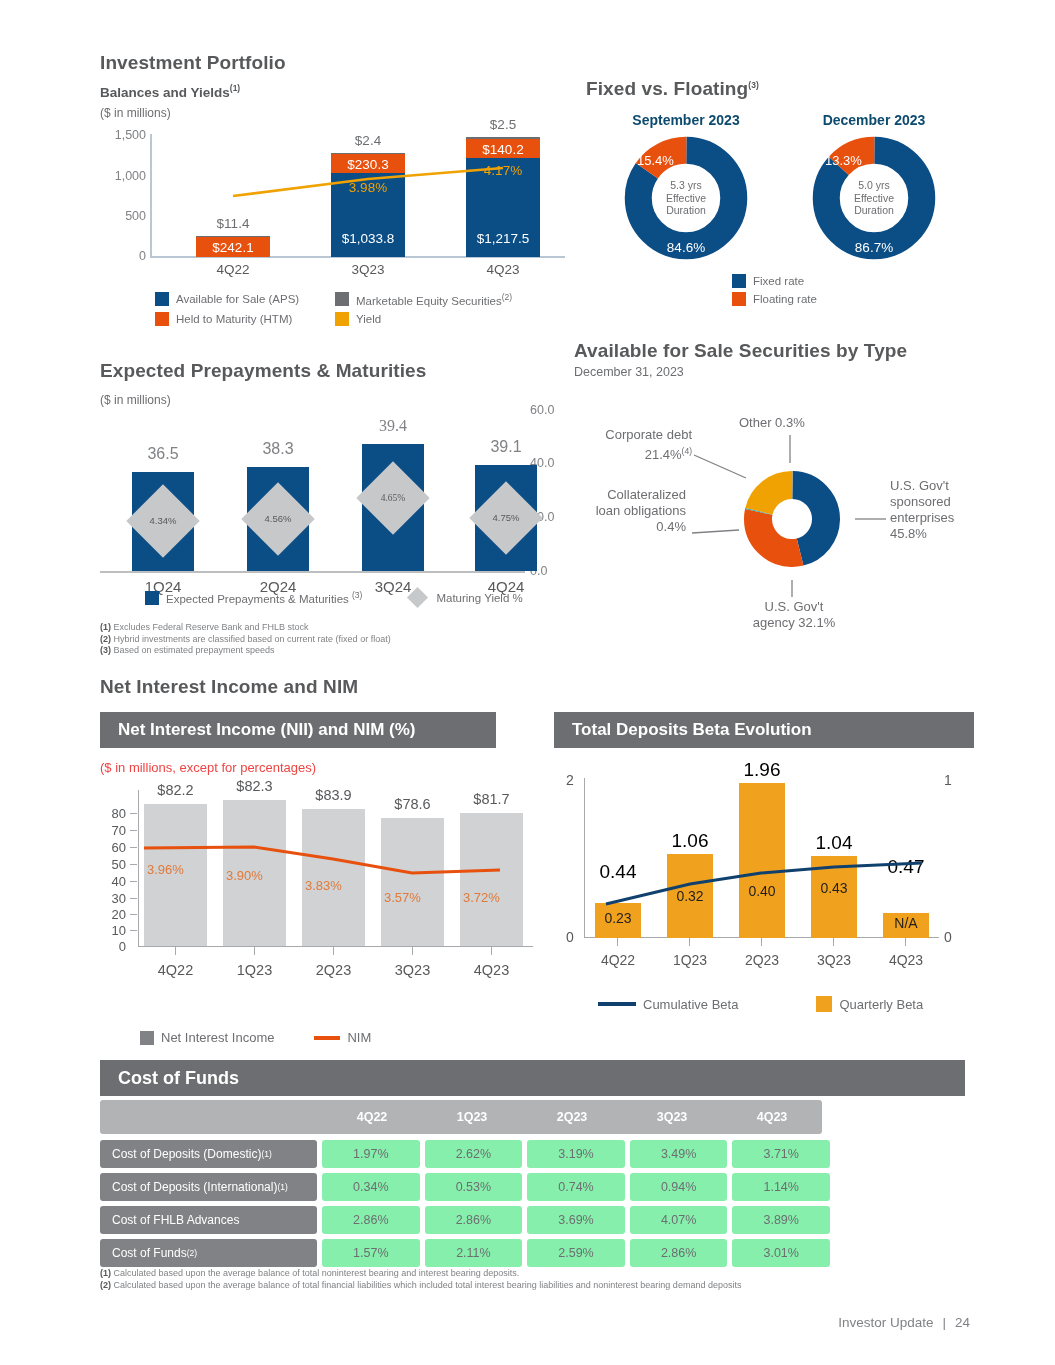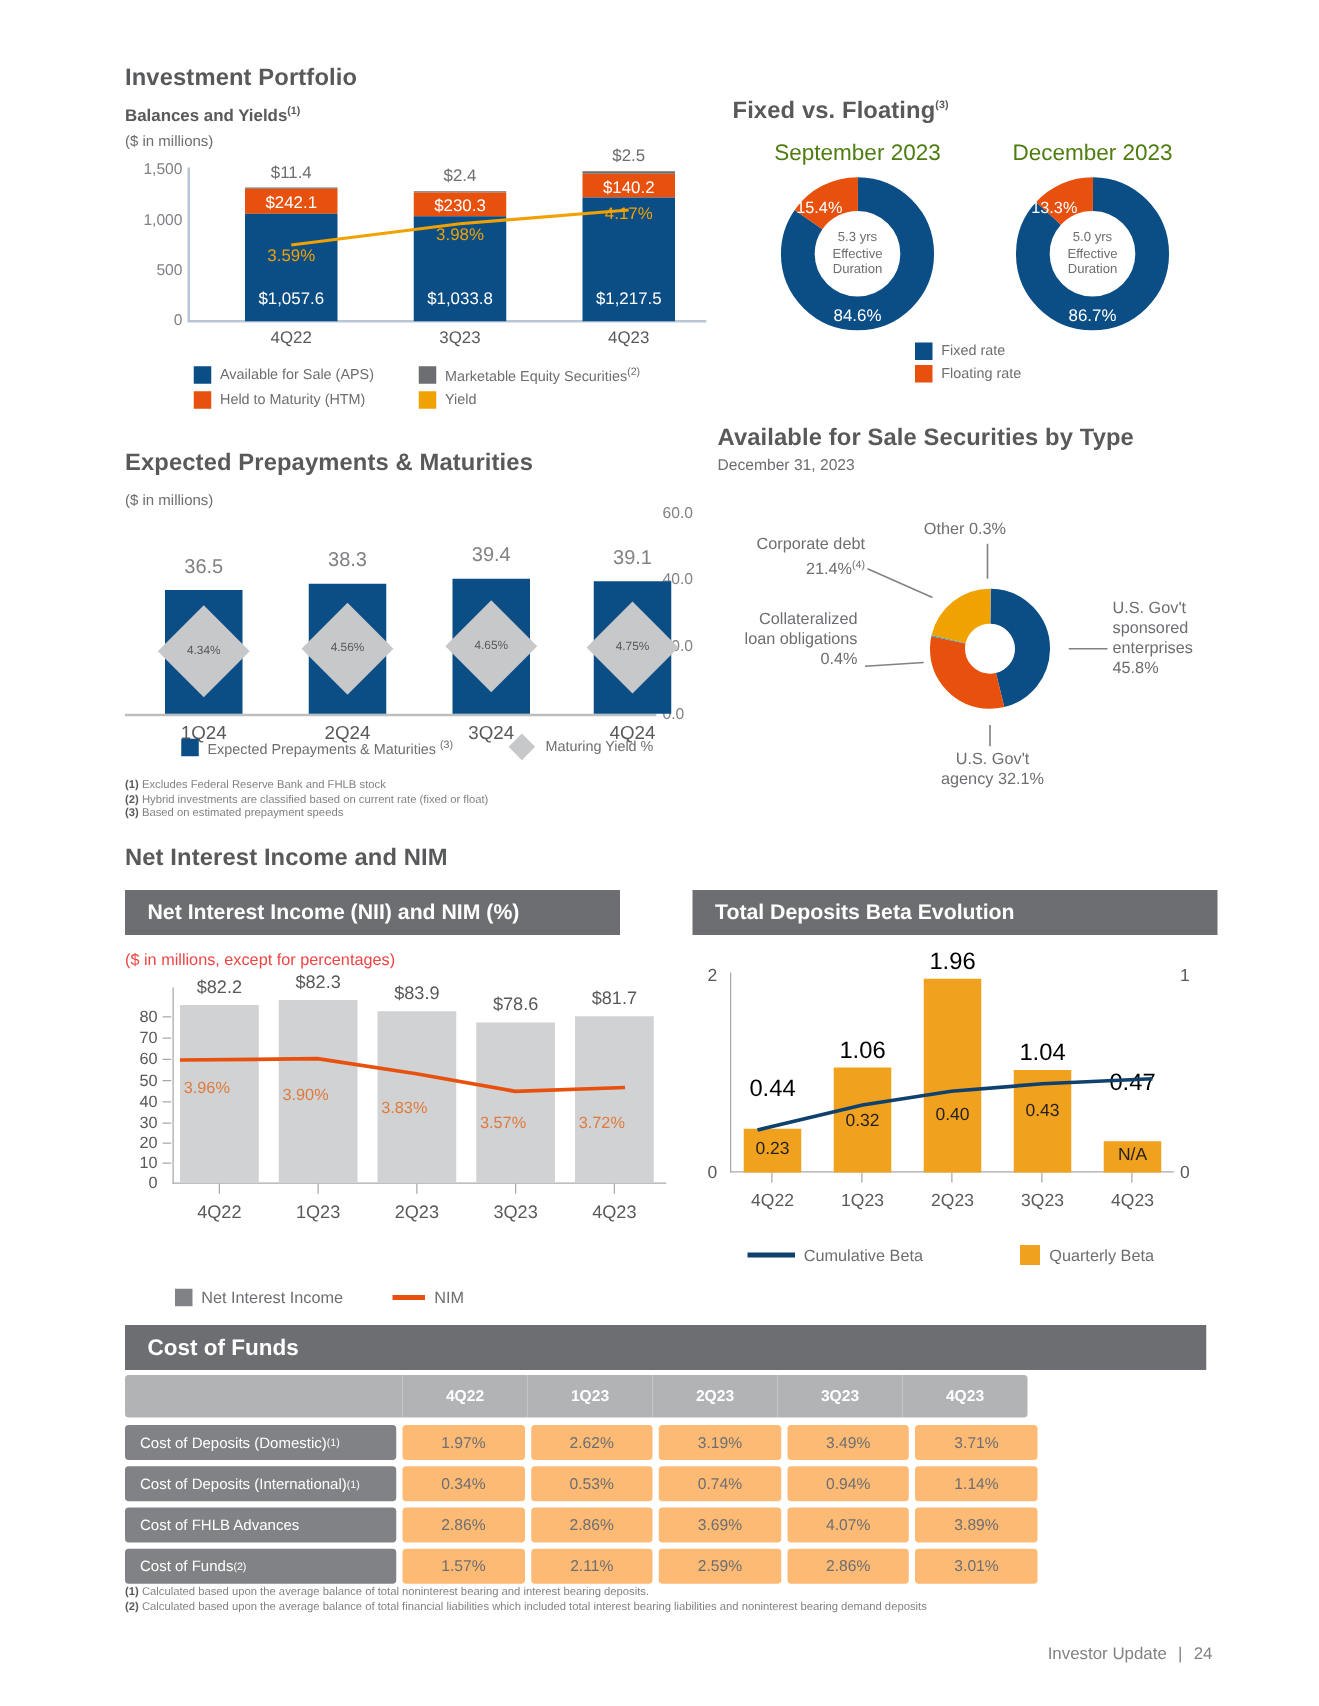--- a/index.html
+++ b/index.html
@@ -44,21 +44,21 @@
                  display: grid; grid-template-columns: 180px 220px; row-gap: 5px; }
   .lgd-item { display: flex; align-items: center; gap: 7px; }
   .swatch { width: 14px; height: 14px; flex: none; }
   .swatch.line { height: 4px; width: 26px; }
   .swatch.diamond { width: 15px; height: 15px; transform: rotate(45deg); }
 
   
   #fixed-floating { position: absolute; left: 574px; top: 78px; width: 400px; margin-left: 12px; }
   .ff-charts { position: relative; margin-top: 12px; height: 160px; }
   .ff-col { position: absolute; top: 0; width: 180px; text-align: center; }
-  .ff-hdr { font-size: 18px; font-weight: normal; color: #4d7c0f; margin-bottom: 7px; }
+  .ff-hdr { font-size: 14px; font-weight: bold; color: #0c4a6e; margin-bottom: 7px; }
   .ff-donut { position: relative; width: 126px; height: 126px; margin: 0 auto; }
   .ff-hole { position: absolute; left: 33px; top: 33px; width: 60px; height: 60px; border-radius: 50%;
              background: #fff; display: flex; align-items: center; justify-content: center; }
   .ff-hole-txt { font-size: 10.5px; line-height: 12.5px; color: #6d6e71; }
   .ff-float-lbl { position: absolute; left: 14px; top: 18px; font-size: 13px; color: #fff; }
   .ff-fixed-lbl { position: absolute; left: 0; right: 0; bottom: 6px; font-size: 13.5px; color: #fff; text-align: center; }
   .ff-legend { position: absolute; left: 146px; top: 196px; }
   .ff-legend .lgd-item { margin-bottom: 4px; }
 
   
@@ -120,21 +120,21 @@
 
   
   #cof-header { left: 100px; top: 1060px; width: 865px; font-size: 18px; }
   #cof-table { position: absolute; left: 100px; top: 1100px; width: 730px; }
   .cof-row { display: flex; gap: 5px; margin-bottom: 5px; }
   .cof-lbl { width: 222px; background: #808285; color: #ffffff; font-size: 12px;
              display: flex; align-items: center; padding-left: 12px; border-radius: 3px; height: 28px; }
   .cof-hdr-cell { width: 100px; background: #b1b3b5; color: #ffffff; font-size: 12.5px; font-weight: bold;
                   display: flex; align-items: center; justify-content: center; height: 34px; }
   .cof-hdr-pad { width: 222px; background: #b1b3b5; height: 34px; border-radius: 3px 0 0 3px; }
-  .cof-cell { width: 100px; background: #fdba74; color: #6d6e71; font-size: 12.5px;
+  .cof-cell { width: 100px; background: #86efac; color: #6d6e71; font-size: 12.5px;
               display: flex; align-items: center; justify-content: center; height: 28px; border-radius: 3px; }
   .cof-hdr-wrap { display: flex; margin-bottom: 6px; }
 
   
   #footer { position: absolute; right: 85px; top: 1315px; font-size: 13.5px; color: #808285; }
   #footer .divider { margin: 0 9px; }
 </style>
 </head>
 <body>
 
@@ -156,24 +156,20 @@
       <div class="ip-ytick" style="top:122px;">0</div>
     </div>
     <div class="ip-axisline-v"></div>
     <div class="ip-axisline-h"></div>
 
     <div class="ip-bar" style="left:96px;">
       <div class="ip-val-top" style="top:-20px;">$11.4</div>
       <div class="ip-seg ip-mes" style="height:1px;"></div>
       <div class="ip-seg ip-htm" style="height:20px;">
         <span class="ip-htm-lbl">$242.1</span>
-      </div>
-      <div class="ip-seg ip-afs" style="height:86px;">
-        <span class="ip-yield-lbl" style="top:26px;">3.59%</span>
-        <span class="ip-afs-lbl" style="top:60px;">$1,057.6</span>
       </div>
     </div>
     <div class="ip-cat" style="left:96px;">4Q22</div>
 
     <div class="ip-bar" style="left:231px;">
       <div class="ip-val-top" style="top:-20px;">$2.4</div>
       <div class="ip-seg ip-mes" style="height:1px;"></div>
       <div class="ip-seg ip-htm" style="height:19px;">
         <span class="ip-htm-lbl">$230.3</span>
       </div>
@@ -301,21 +297,21 @@
     <div class="pp-cat" style="left:32px;">1Q24</div>
 
     <div class="pp-bar" style="left:147px;height:104px;">
       <div class="pp-top" style="top:-27px;">38.3</div>
       <div class="pp-dia" style="left:5px;top:26px;">
         <span>4.56%</span>
       </div>
     </div>
     <div class="pp-cat" style="left:147px;">2Q24</div>
 
-    <div class="pp-bar" style="left:262px;height:108px;">
+    <div class="pp-bar" style="left:262px;height:127px;font-family:Liberation Serif, serif;">
       <div class="pp-top" style="top:-27px;">39.4</div>
       <div class="pp-dia" style="left:5px;top:28px;">
         <span>4.65%</span>
       </div>
     </div>
     <div class="pp-cat" style="left:262px;">3Q24</div>
 
     <div class="pp-bar" style="left:375px;height:106px;">
       <div class="pp-top" style="top:-27px;">39.1</div>
       <div class="pp-dia" style="left:5px;top:27px;">

